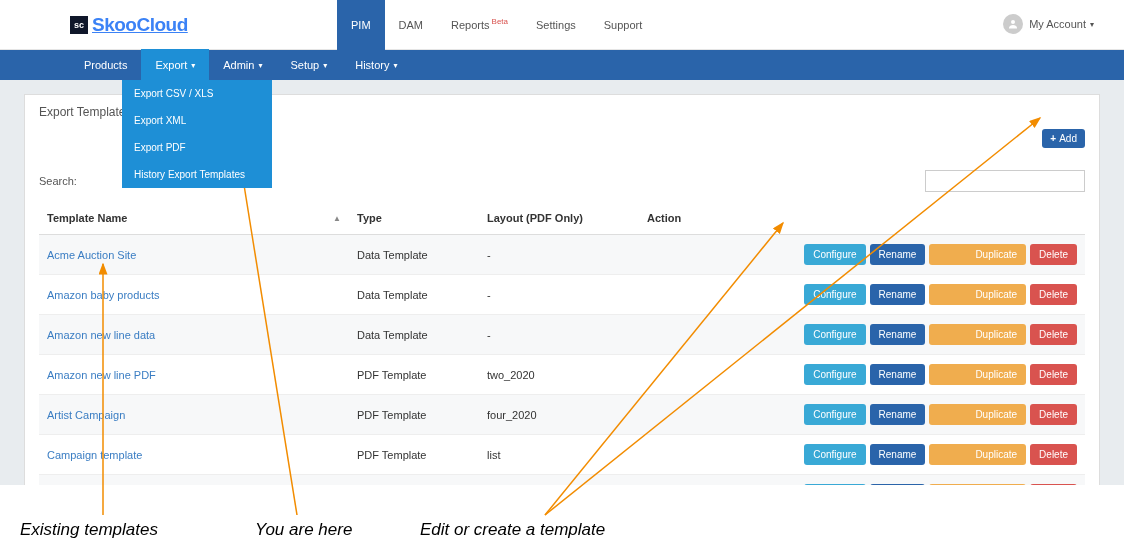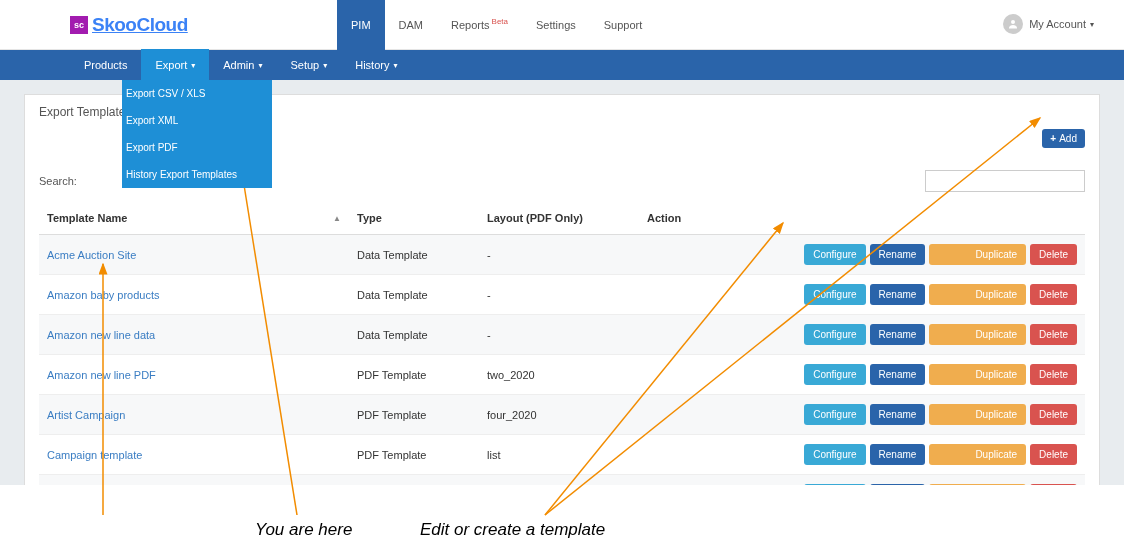--- a/index.html
+++ b/index.html
@@ -2,38 +2,38 @@
 <html><head>
 <meta charset="utf-8">
 <style>
   * { box-sizing: border-box; margin: 0; padding: 0; }
   body { font-family: "Helvetica Neue", Arial, sans-serif; font-size: 12px; color: #333; background: #fff; }
   .app { width: 1124px; height: 560px; position: relative; }
 
   
   .topbar { display: flex; align-items: center; height: 50px; padding: 0 20px 0 70px; background: #fff; border-bottom: 1px solid #e5e5e5; position: relative; }
   .logo-box { position: absolute; left: 70px; top: 14px; display: flex; align-items: center; }
-  .logo-sq { width: 18px; height: 18px; background: #a21caf; color: #fff; font-size: 9px; font-weight: bold; display: flex; align-items: center; justify-content: center; margin-right: 4px; }
+  .logo-sq { width: 18px; height: 18px; background: #0f172a; color: #fff; font-size: 9px; font-weight: bold; display: flex; align-items: center; justify-content: center; margin-right: 4px; }
   .logo-text { font-size: 19px; font-weight: bold; color: #3b82f6; letter-spacing: -0.5px; text-decoration: underline; }
   .top-nav { display: flex; position: absolute; left: 337px; top: 0; height: 50px; }
   .top-nav .pim { background: #2a64aa; color: #fff; padding: 0 14px; display: flex; align-items: center; height: 50px; font-size: 11px; }
   .top-nav .titem { padding: 0 14px; display: flex; align-items: center; height: 50px; font-size: 11px; color: #555; cursor: pointer; }
   .beta { color: #d9534f; font-size: 8px; margin-left: 2px; position: relative; top: -4px; }
   .account { position: absolute; right: 30px; top: 14px; display: flex; align-items: center; font-size: 11px; color: #555; cursor: pointer; }
   .avatar { width: 20px; height: 20px; border-radius: 50%; background: #ccc; margin-right: 6px; display: flex; align-items: center; justify-content: center; color: #fff; }
 
   
   .bluebar { background: #2a64aa; height: 30px; display: flex; align-items: center; padding-left: 70px; position: relative; }
   .bluebar .bitem { color: #fff; font-size: 11px; padding: 0 14px; height: 33px; display: flex; align-items: center; cursor: pointer; }
   .bluebar .bitem.active { background: #1e8fd6; }
   .caret { margin-left: 4px; font-size: 8px; }
 
   
   .dropdown { position: absolute; left: 122px; top: 80px; width: 150px; background: #1e8fd6; z-index: 100; }
-  .dropdown .ditem { color: #fff; font-size: 10px; padding: 8px 4px; cursor: pointer; }
+  .dropdown .ditem { color: #fff; font-size: 10px; padding: 8px 12px; cursor: pointer; }
 
   
   .content-wrap { background: #e8ecef; padding: 14px 24px 0 24px; margin: 0; height: 405px; overflow: hidden; }
   .panel { background: #fff; border: 1px solid #ddd; }
   .panel-head { padding: 10px 14px; font-size: 12px; color: #555; border-bottom: 0; }
   .panel-body { padding: 0 14px 14px 14px; }
 
   .add-row { display: flex; justify-content: flex-end; margin-bottom: 22px; }
   .add-btn { background: #2a64aa; color: #fff; font-size: 10px; padding: 4px 8px; border-radius: 3px; cursor: pointer; display: flex; align-items: center; }
   .add-btn .plus { margin-right: 3px; font-weight: bold; }
@@ -252,16 +252,17 @@
     </defs>
 
     <line x1="103" y1="515" x2="103" y2="264" stroke="#f28c00" stroke-width="1.5" marker-end="url(#arrowhead)"></line>
 
     <line x1="297" y1="515" x2="240" y2="160" stroke="#f28c00" stroke-width="1.5" marker-end="url(#arrowhead)"></line>
 
     <line x1="545" y1="515" x2="783" y2="223" stroke="#f28c00" stroke-width="1.5" marker-end="url(#arrowhead)"></line>
     <line x1="545" y1="515" x2="1040" y2="118" stroke="#f28c00" stroke-width="1.5" marker-end="url(#arrowhead)"></line>
   </svg>
 
+  <div class="annot-label" style="left:20px; top:520px;">Existing templates</div>
   <div class="annot-label" style="left:255px; top:520px;">You are here</div>
   <div class="annot-label" style="left:420px; top:520px;">Edit or create a template</div>
 
 </div>
 
 </body></html>

